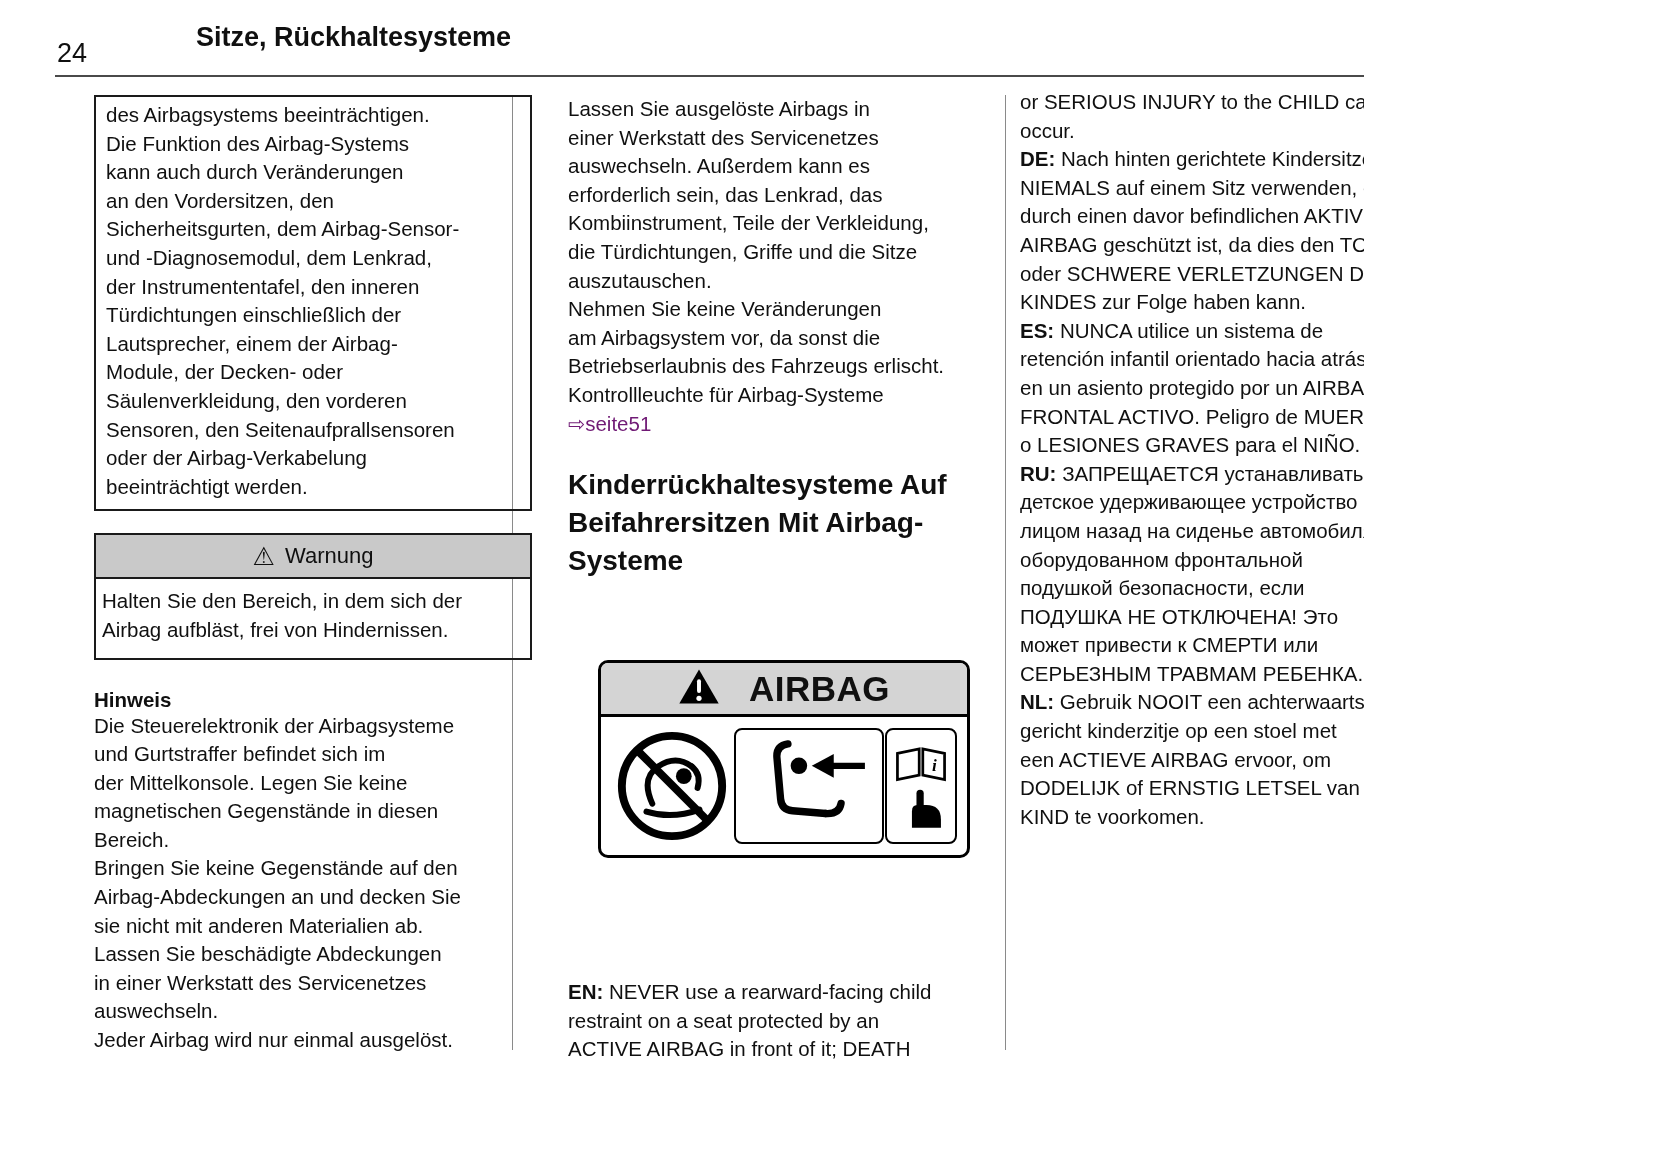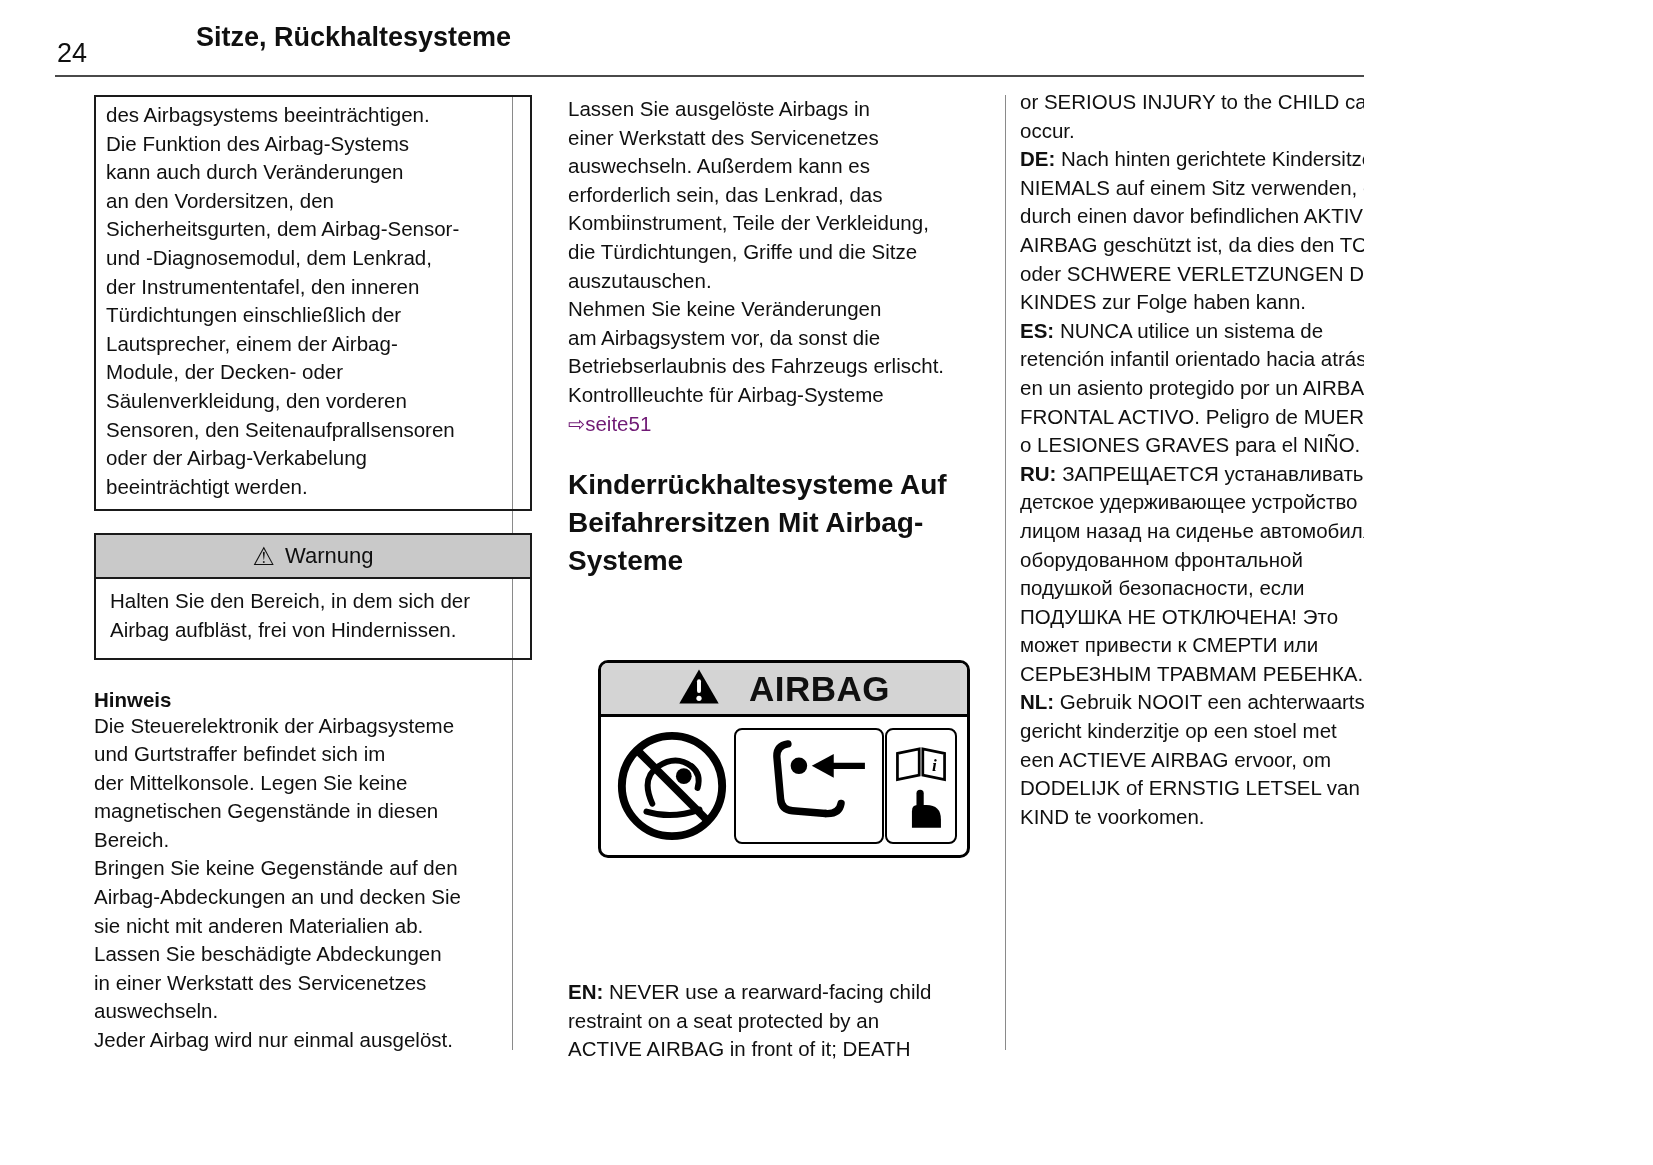--- a/index.html
+++ b/index.html
@@ -32,21 +32,21 @@
 
   
   .intro-box { border: 2px solid #1a1a1a; padding: 4px 10px 8px 10px; }
   .warn-box  { border: 2px solid #1a1a1a; margin-top: 22px; }
   .warn-head {
     background: #c9c9c9; border-bottom: 2px solid #1a1a1a;
     display: flex; justify-content: center; align-items: center; gap: 10px;
     padding: 8px 0; font-size: 22px;
   }
   .warn-tri { font-size: 25px; line-height: 1; }
-  .warn-body { padding: 8px 10px 13px 14px; }
+  .warn-body { padding: 8px 10px 13px 6px; }
   .note-title { font-size: 20.5px; font-weight: bold; margin: 28px 0 0 0; }
 
   
   .heading {
     font-size: 28px; line-height: 38px; font-weight: bold;
     margin: 28px 0 0 0; white-space: pre-line;
   }
   .xref { color: #701a75; text-decoration: none; cursor: pointer; }
 
   .airbag-label {

